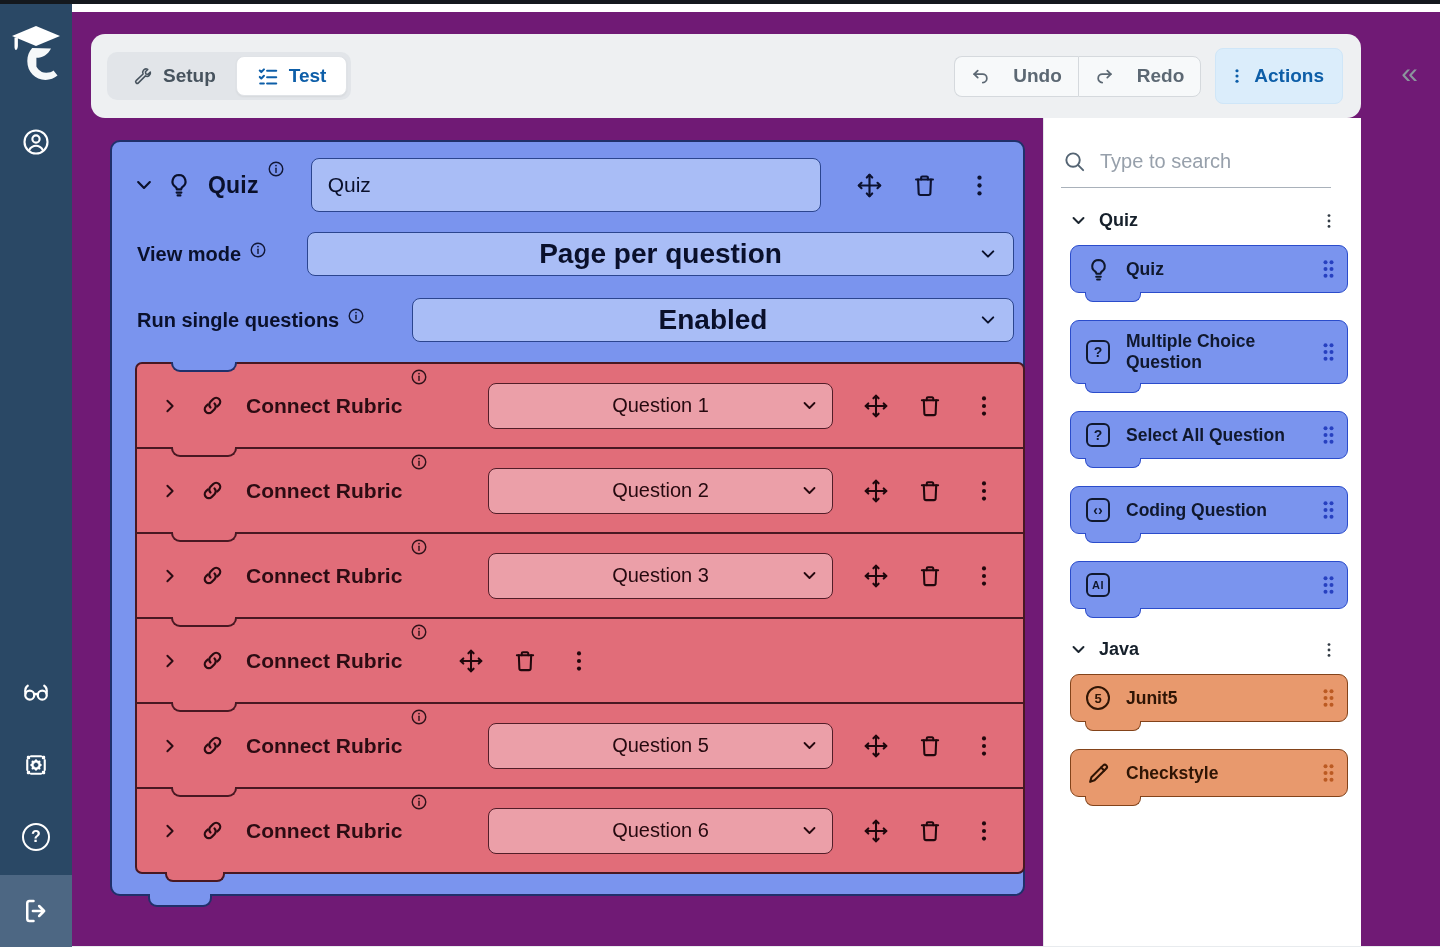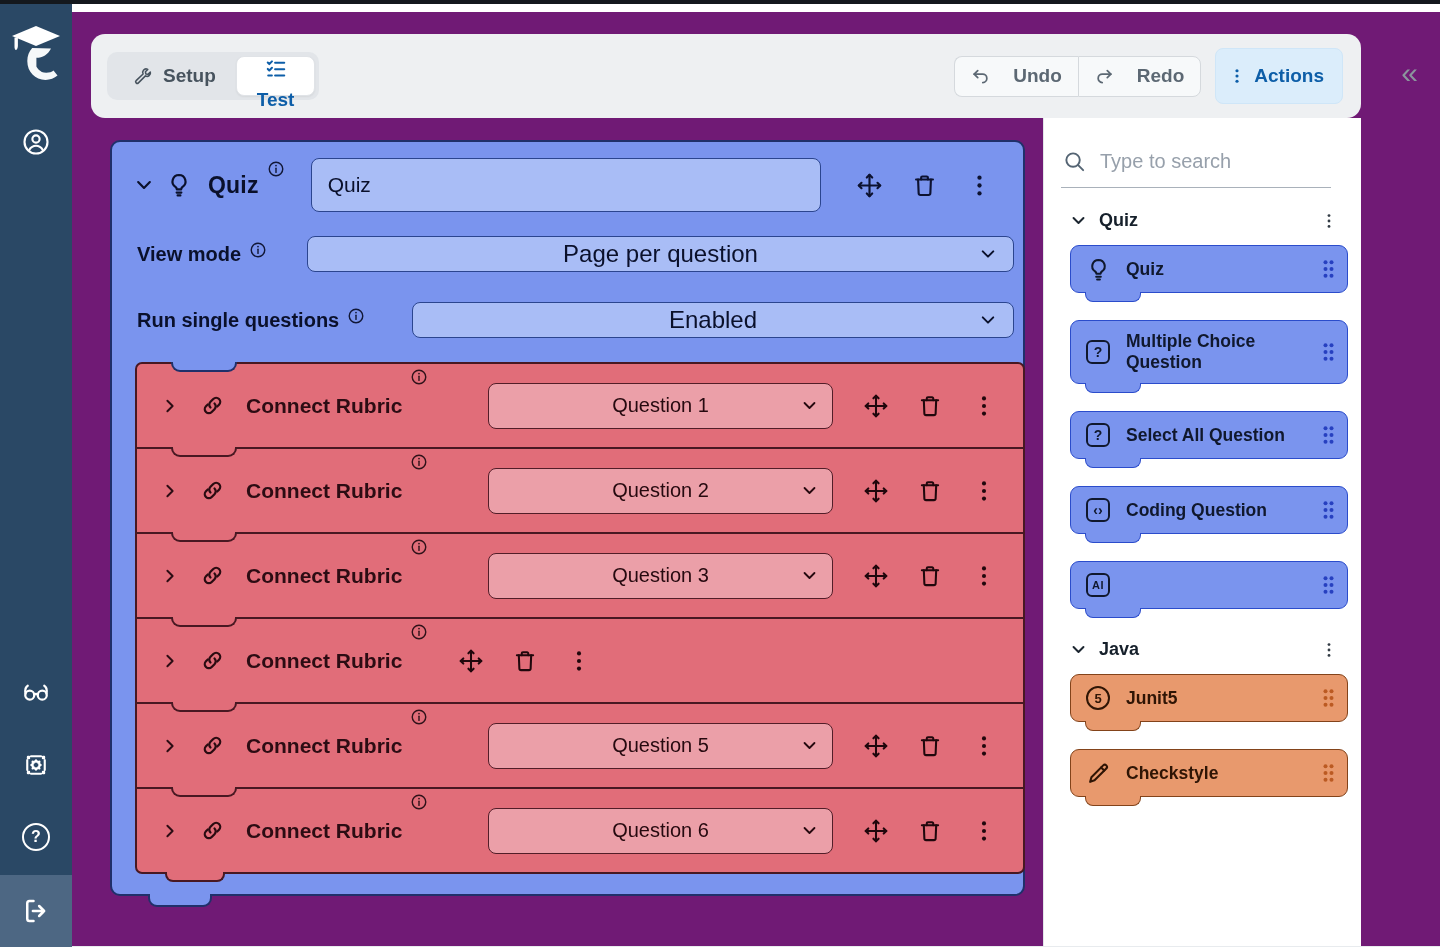--- a/index.html
+++ b/index.html
@@ -41,21 +41,21 @@
   .logout-wrap svg{width:30px;height:30px;}
 
   
   .main{position:absolute;left:72px;top:12px;width:1368px;height:943px;background:#701a75;}
 
   .band{position:absolute;left:19px;top:22px;width:1270px;height:84px;background:var(--band);border-radius:14px;display:flex;align-items:center;}
   .seg{margin-left:16px;background:var(--seg);border-radius:10px;padding:4px;display:flex;align-items:center;height:48px;}
   .seg-item{display:flex;align-items:center;gap:10px;font-size:19px;font-weight:600;color:#47535e;padding:0 20px;height:40px;border-radius:8px;}
   .seg-item .ticon{width:22px;height:22px;}
   .seg-item .ticon svg{width:22px;height:22px;}
-  .seg-item.active{background:#fff;color:var(--accent);border:1px solid #e0e3e7;box-shadow:0 1px 2px rgba(0,0,0,.06);flex-direction:column;}
+  .seg-item.active{background:#fff;color:var(--accent);border:1px solid #e0e3e7;box-shadow:0 1px 2px rgba(0,0,0,.06);}
   .band-right{margin-left:auto;margin-right:18px;display:flex;align-items:center;gap:14px;}
   .btn-group{display:flex;}
   .gbtn{display:flex;align-items:center;gap:23px;font-size:19px;font-weight:600;color:var(--gray-txt);background:#f7f9fa;border:1px solid var(--gray-bd);height:41px;padding:0 16px;}
   .gbtn svg{width:19px;height:19px;}
   .gbtn.first{border-radius:8px 0 0 8px;border-right:none;}
   .gbtn.last{border-radius:0 8px 8px 0;}
   .actions-btn{display:flex;align-items:center;gap:8px;font-size:19px;font-weight:600;color:var(--accent);background:var(--accent-bg);border:1px solid var(--accent-bd);height:56px;padding:0 18px 0 12px;border-radius:8px;}
   .actions-btn svg{width:18px;height:18px;}
   .collapse{position:absolute;right:22px;top:46px;font-size:30px;color:#8b959d;line-height:1;}
 
@@ -70,21 +70,21 @@
   .qname{margin-left:26px;width:510px;height:54px;background:var(--blue-field);border:1.5px solid var(--blue-field-bd);border-radius:8px;font-size:21px;color:var(--ink-blue);padding:0 16px;outline:none;font-family:inherit;}
   .hicons{margin-left:auto;display:flex;align-items:center;gap:28px;padding-right:10px;}
   .hicons .ibtn{width:27px;height:27px;color:#0d1230;}
   .ibtn svg{width:100%;height:100%;}
 
   .frow{position:absolute;left:0;width:100%;display:flex;align-items:center;}
   .frow-view{top:90px;height:44px;}
   .frow-run{top:156px;height:44px;}
   .flabel{font-size:20px;font-weight:600;margin-left:25px;display:flex;align-items:flex-start;gap:6px;}
   .flabel .inf{margin-top:-2px;margin-left:2px;}
-  .fselect{position:absolute;height:36px;background:var(--blue-field);border:1.5px solid var(--blue-field-bd);border-radius:8px;display:flex;align-items:center;justify-content:center;font-size:24px;color:var(--ink-blue);cursor:pointer;}
+  .fselect{position:absolute;height:44px;background:var(--blue-field);border:1.5px solid var(--blue-field-bd);border-radius:8px;display:flex;align-items:center;justify-content:center;font-size:28px;color:var(--ink-blue);cursor:pointer;font-weight:bold;}
   .fselect .selchev{position:absolute;right:16px;width:18px;height:18px;}
   .fs-view{left:195px;width:707px;}
   .fs-run{left:300px;width:602px;}
 
   .rubric-stack{position:absolute;left:23px;top:220px;width:890px;}
   .rub-row{position:relative;height:87px;background:var(--red);border:2px solid var(--red-bd);display:flex;align-items:center;color:var(--ink-red);padding:0 20px 0 16px;}
   .rub-row + .rub-row{margin-top:-2px;}
   .rubric-stack div.rub-row:first-of-type{border-radius:7px 7px 0 0;}
   .rubric-stack div.rub-row:last-of-type{border-radius:0 0 7px 7px;}
   .tab-top{position:absolute;top:-2px;left:34px;width:66px;height:10px;background:var(--red);border:2px solid var(--red-bd);border-top:none;border-radius:0 0 9px 9px;}

